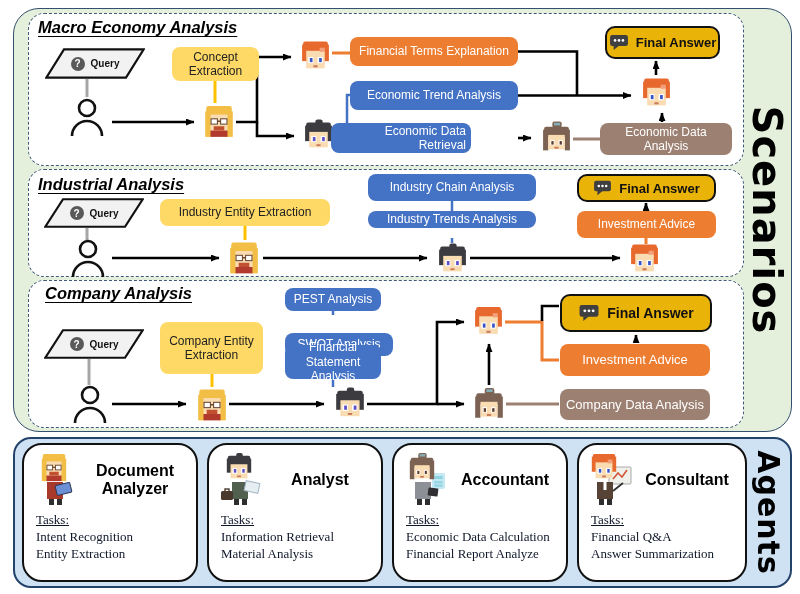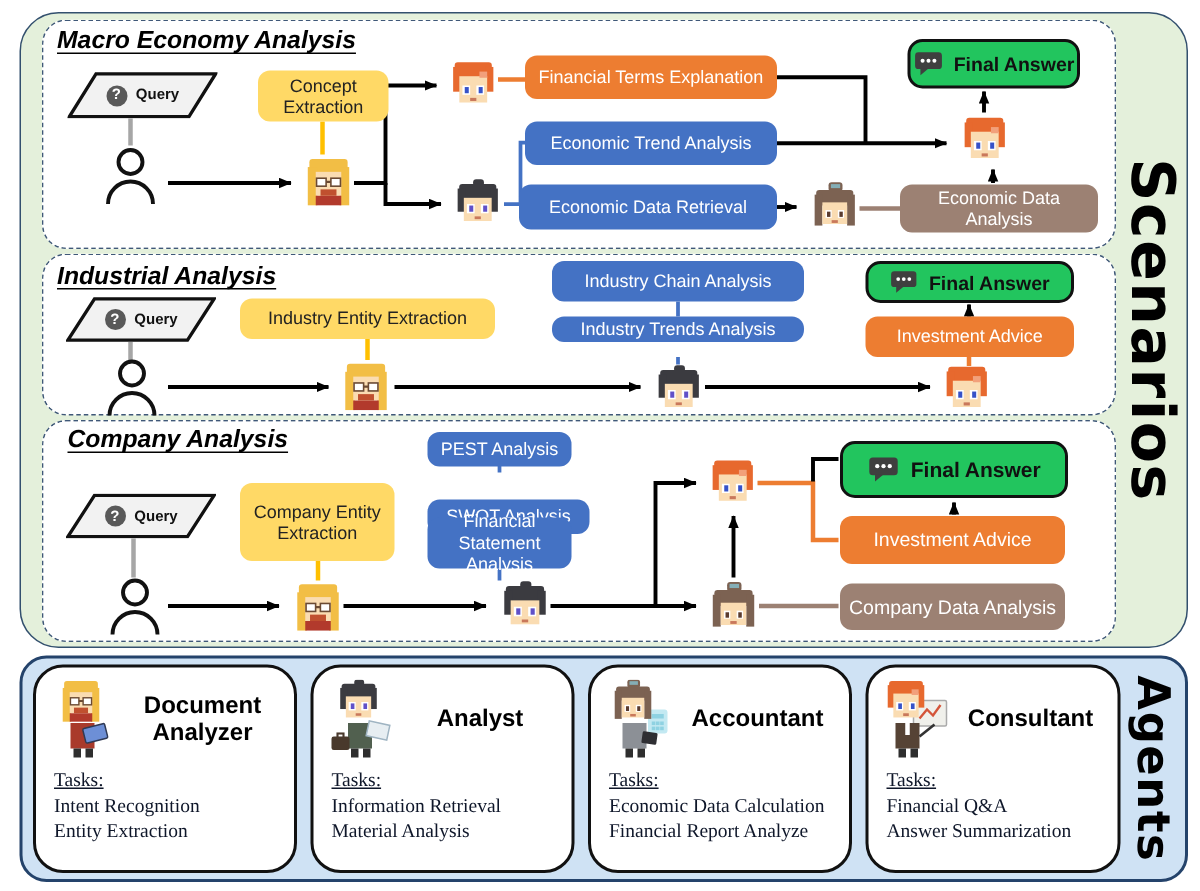--- a/index.html
+++ b/index.html
@@ -16,21 +16,21 @@
   #label-scenarios{left:742px;top:8px;width:50px;height:424px;}
   #label-scenarios span{font-size:40px;letter-spacing:1px;}
   #label-agents{left:744px;top:437px;width:48px;height:151px;}
   #label-agents span{font-size:30px;letter-spacing:1px;}
   .panel-title{font-style:italic;font-weight:bold;font-size:16.5px;text-decoration:underline;text-underline-offset:3px;color:#000;}
   .box{display:flex;align-items:center;justify-content:center;text-align:center;border-radius:8px;font-size:12px;line-height:1.2;padding:2px 5px;box-sizing:border-box;}
   .blue{background:#4472C4;color:#fff;}
   .orange{background:#ED7D31;color:#fff;}
   .yellow{background:#FFD966;color:#222;}
   .brown{background:#9C8173;color:#fff;}
-  .final{background:#22c55e;border:2.4px solid #111;border-radius:10px;display:flex;align-items:center;justify-content:center;gap:7px;font-weight:bold;font-size:13px;color:#111;box-sizing:border-box;}
+  .final{background:#eab308;border:2.4px solid #111;border-radius:10px;display:flex;align-items:center;justify-content:center;gap:7px;font-weight:bold;font-size:13px;color:#111;box-sizing:border-box;}
   .query{box-sizing:border-box;}
   .qshape{position:absolute;left:0;top:0;width:100%;height:100%;}
   .qinner{position:absolute;left:0;top:0;right:0;bottom:0;display:flex;align-items:center;justify-content:center;gap:6px;}
   .qmark{width:14px;height:14px;border-radius:50%;background:#595959;color:#fff;font-size:10px;font-weight:bold;display:flex;align-items:center;justify-content:center;}
   .qlabel{font-weight:bold;font-size:10px;color:#111;}
   .card{top:443px;height:139px;background:#fff;border:2px solid #111;border-radius:20px;box-sizing:border-box;}
   .card-head{display:flex;align-items:center;gap:4px;padding:8px 8px 0 8px;}
   .card-name{flex:1;text-align:center;font-weight:bold;font-size:16px;line-height:1.15;color:#000;}
   .sprite-body{width:46px;height:54px;flex:0 0 46px;}
   .tasks{padding:5px 6px 0 12px;font-family:"Liberation Serif",serif;font-size:13px;color:#0f172a;line-height:1.3;}
@@ -228,21 +228,21 @@
     </svg>
   <svg class="abs" style="left:299px;top:40px;width:33px;height:34px;">
       <use href="#head-orange"></use>
     </svg>
   <svg class="abs" style="left:302px;top:119px;width:33px;height:34px;">
       <use href="#head-black"></use>
     </svg>
 
   <div class="abs box orange" style="left:350px;top:37px;width:168px;height:29px;">Financial Terms Explanation</div>
   <div class="abs box blue" style="left:350px;top:81px;width:168px;height:29px;">Economic Trend Analysis</div>
-  <div class="abs box blue" style="left:346px;top:123px;width:172px;height:30px;">Economic Data Retrieval</div>
+  <div class="abs box blue" style="left:331px;top:123px;width:140px;height:30px;text-align:right;">Economic Data Retrieval</div>
 
   <svg class="abs" style="left:540px;top:121px;width:33px;height:34px;">
       <use href="#head-bun"></use>
     </svg>
   <div class="abs box brown" style="left:600px;top:123px;width:132px;height:32px;">Economic Data Analysis</div>
   <svg class="abs" style="left:640px;top:77px;width:33px;height:34px;">
       <use href="#head-orange"></use>
     </svg>
 
   <div class="abs final" style="left:605px;top:26px;width:115px;height:33px;">

